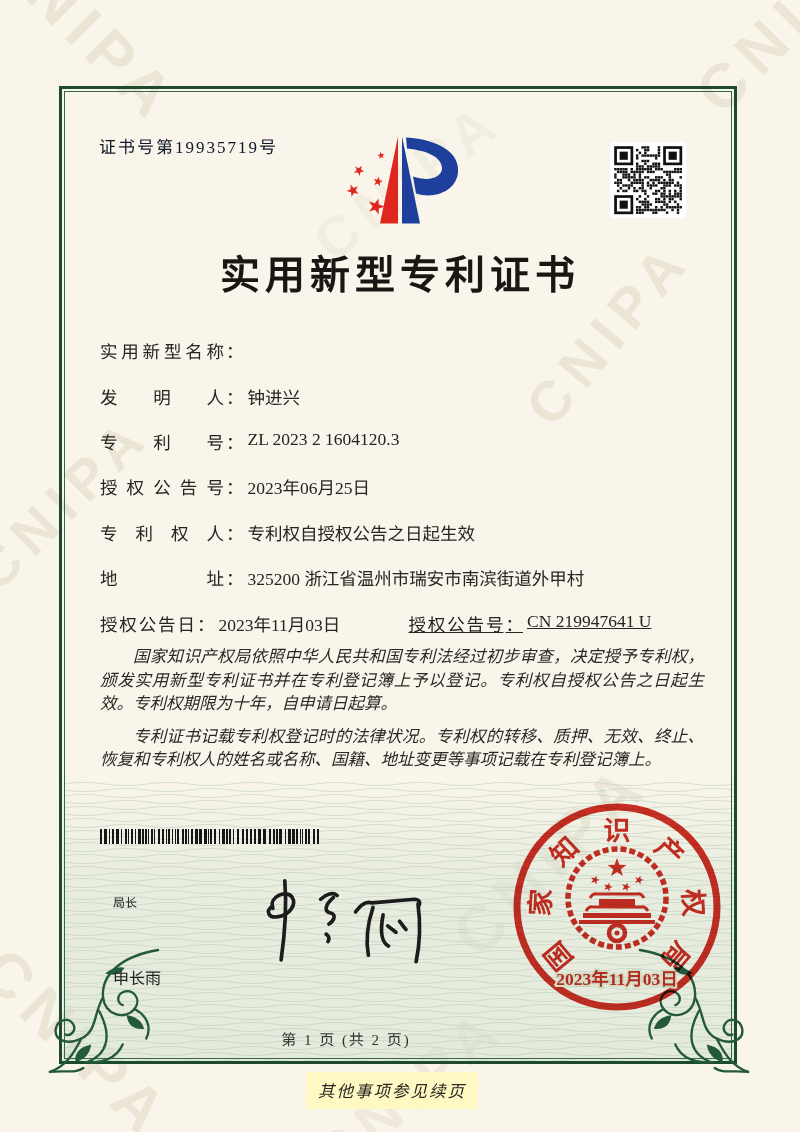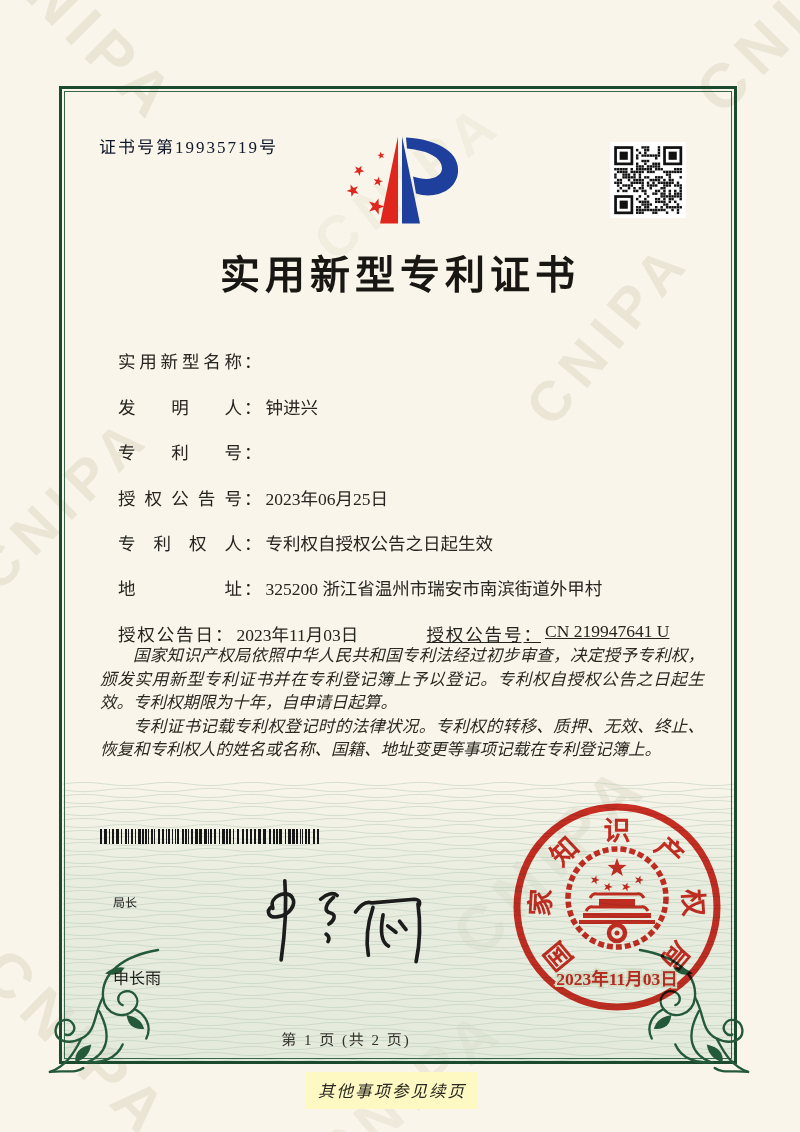--- a/index.html
+++ b/index.html
@@ -23,33 +23,33 @@
   #corner-br{left:636px;top:946px;transform:scaleX(-1);}
 
   .certno{position:absolute;left:99px;top:133px;font-size:17px;letter-spacing:2px;color:#0f172a;}
   #logo{position:absolute;left:332px;top:124px;width:150px;height:116px;}
   #qr{position:absolute;left:610px;top:142px;width:76px;height:76px;}
 
   .title{position:absolute;left:0;top:243px;width:800px;margin:0;text-align:center;
          font-size:40px;font-weight:700;letter-spacing:5px;color:#191713;}
 
   .fields{position:absolute;left:100px;top:328px;width:610px;font-size:17.5px;color:#262420;}
-  .frow{height:45.4px;display:flex;align-items:flex-end;margin-left:18px;}
+  .frow{height:45.4px;display:flex;align-items:center;}
   .pair{display:flex;}
   .flabel{display:inline-block;width:124px;text-align:justify;text-align-last:justify;}
   .fcolon{margin:0 4px 0 2px;}
   .fvalue{white-space:nowrap;}
   .frow.compact .flabel{width:95px;}
   .frow.compact .fvalue.v1{width:162px;}
   .frow.compact .pair + .pair{margin-left:28px;text-decoration:underline;}
 
   .paras{position:absolute;left:100px;top:645px;width:604px;font-size:16.5px;line-height:23.6px;
          color:#2a2822;text-align:justify;font-style:italic;}
-  .paras p{margin:0;text-indent:2em;font-family:Liberation Mono, monospace;}
-  .paras p + p{}
+  .paras p{margin:0;text-indent:2em;}
+  .paras p + p{margin-top:9px;}
 
   #barcode{position:absolute;left:100px;top:829px;width:222px;height:15px;}
 
   .signer-title{position:absolute;left:113px;top:893px;font-size:12px;color:#20201e;
                 font-family:"Liberation Sans","DejaVu Sans",sans-serif;}
   .signer-name{position:absolute;left:113px;top:925px;font-size:16px;color:#20201e;
                font-family:"Liberation Sans","DejaVu Sans",sans-serif;margin-top:40px;}
   #sig{position:absolute;left:238px;top:868px;width:202px;height:101px;}
 
   #seal{position:absolute;left:502px;top:792px;width:230px;height:230px;mix-blend-mode:multiply;opacity:0.95;}
@@ -443,20 +443,21 @@
         <span class="pair">
           <span class="flabel">发明人</span>
           <span class="fcolon">：</span>
           <span class="fvalue">钟进兴</span>
         </span>
       </div>
       <div class="frow">
         <span class="pair">
           <span class="flabel">专利号</span>
           <span class="fcolon">：</span>
+          <span class="fvalue">ZL 2023 2 1604120.3</span>
         </span>
       </div>
       <div class="frow">
         <span class="pair">
           <span class="flabel">授权公告号</span>
           <span class="fcolon">：</span>
           <span class="fvalue">2023年06月25日</span>
         </span>
       </div>
       <div class="frow">

